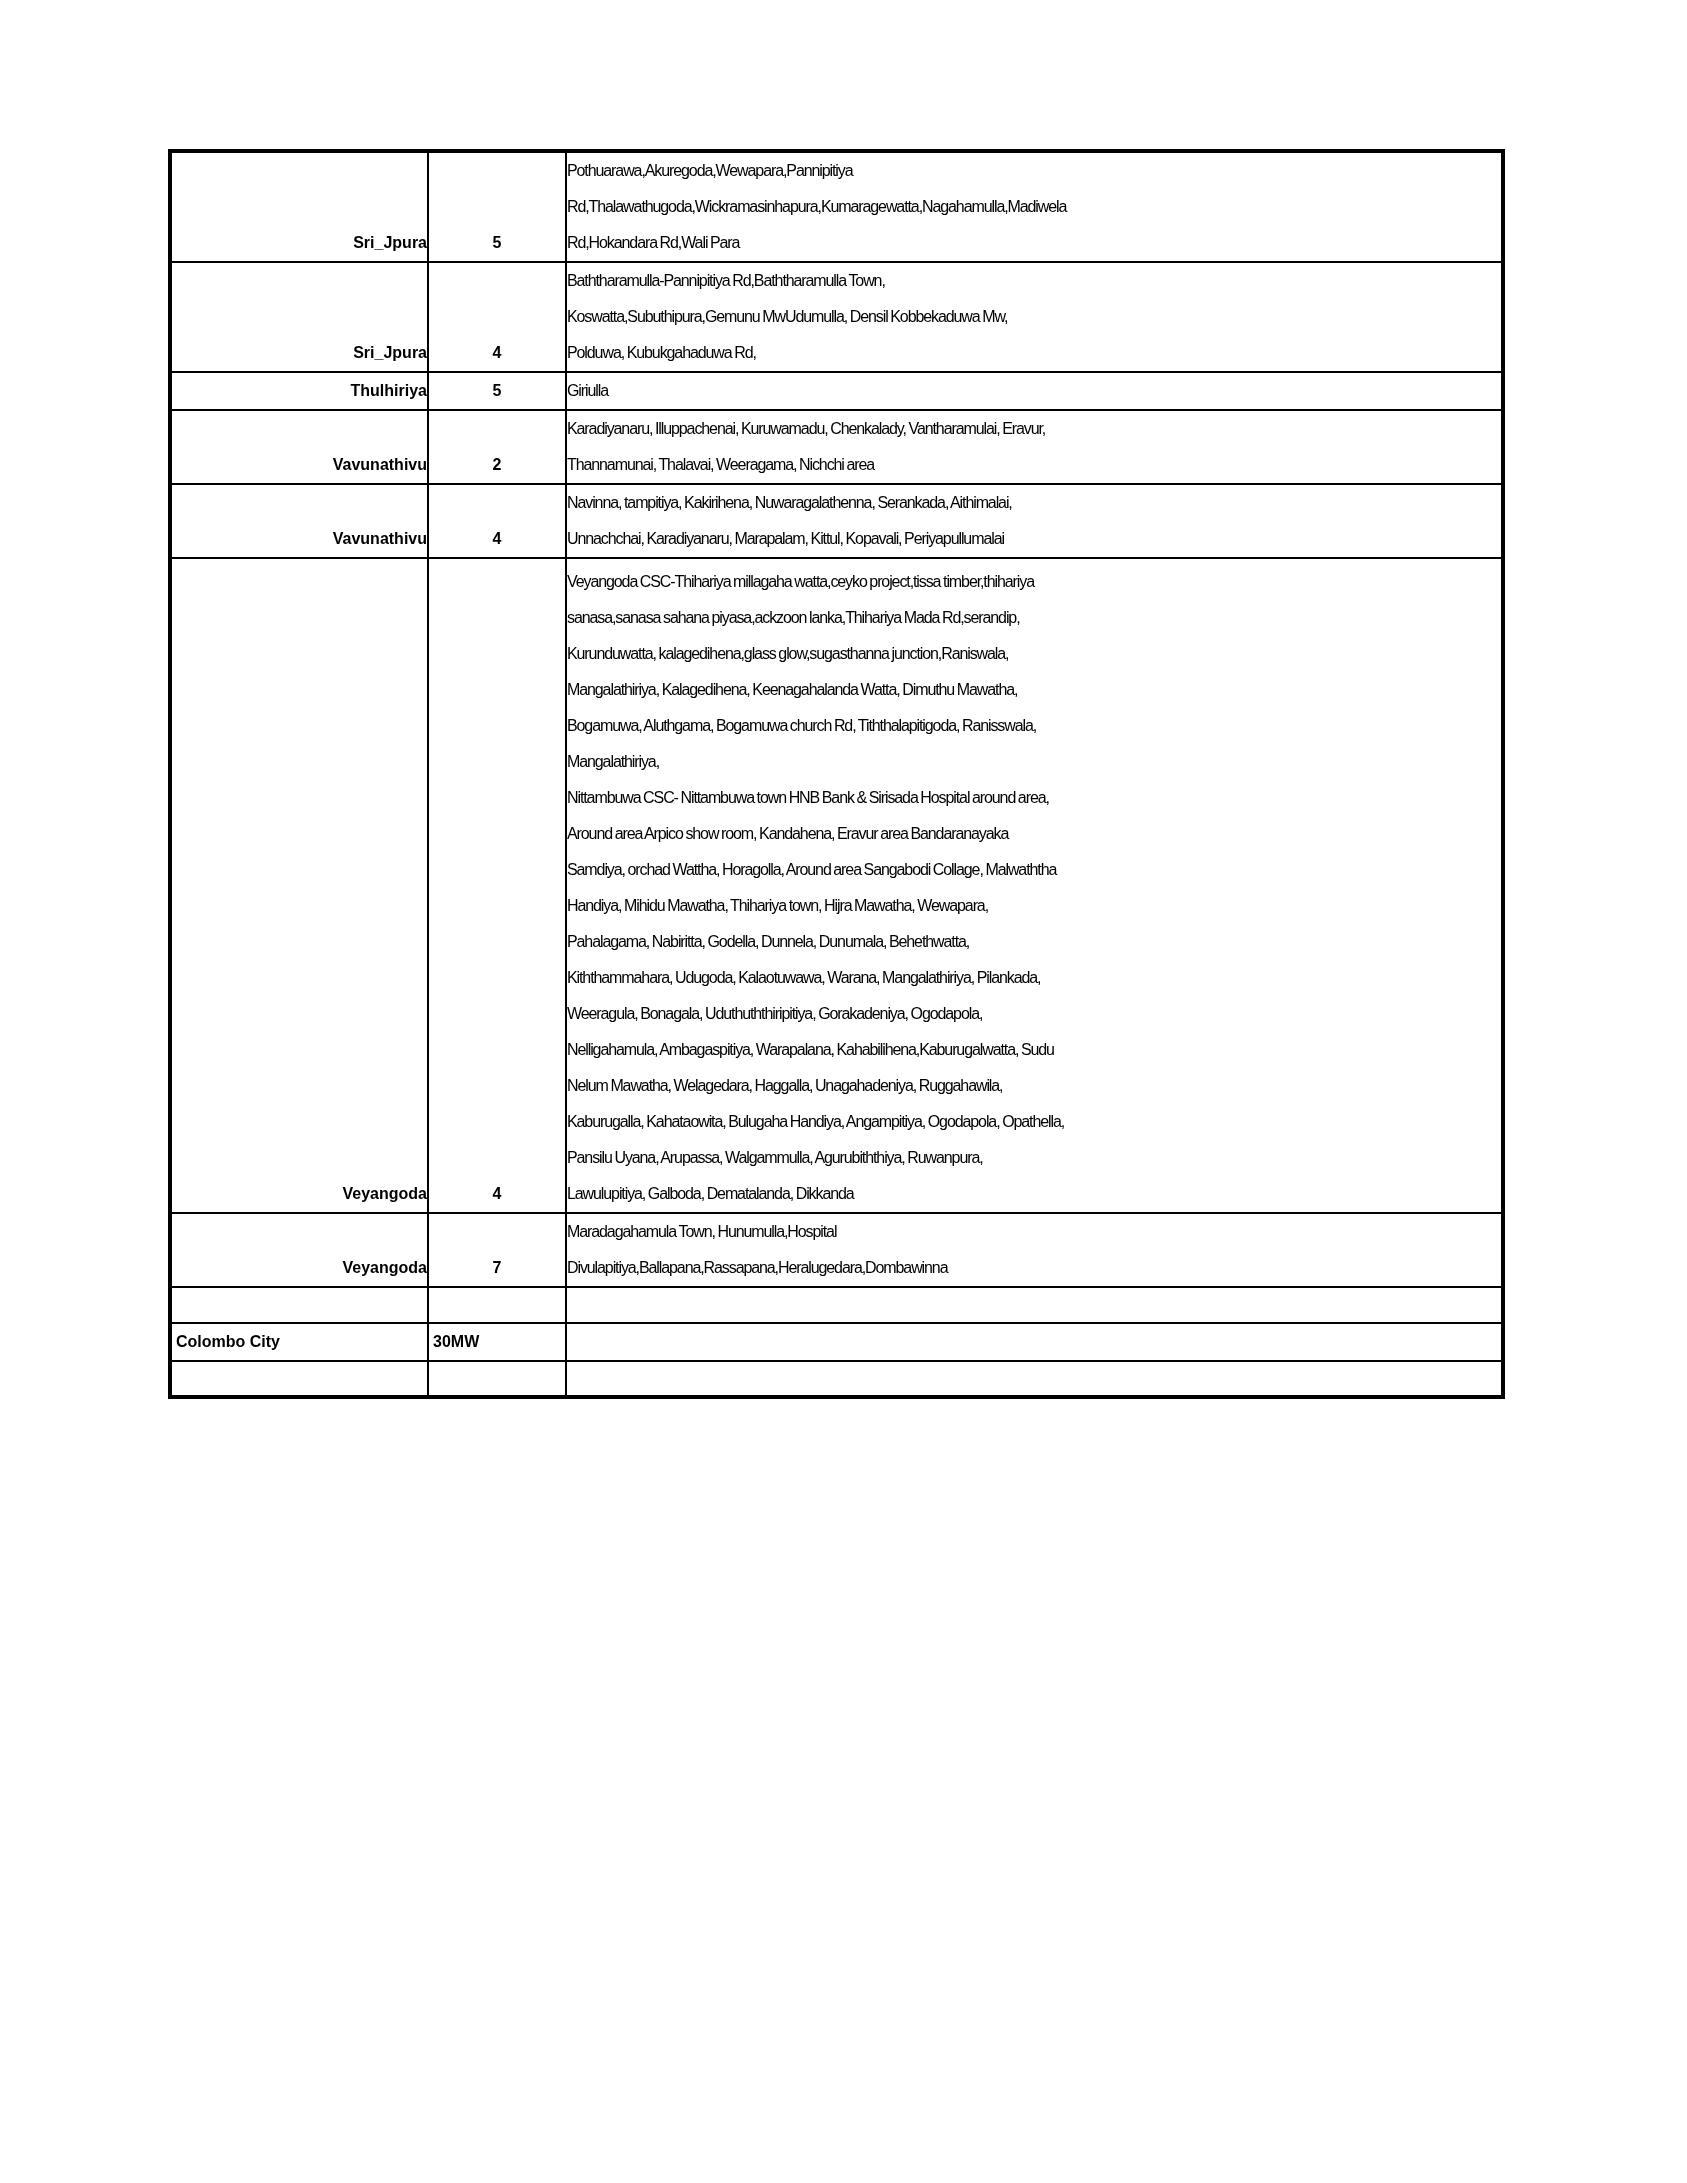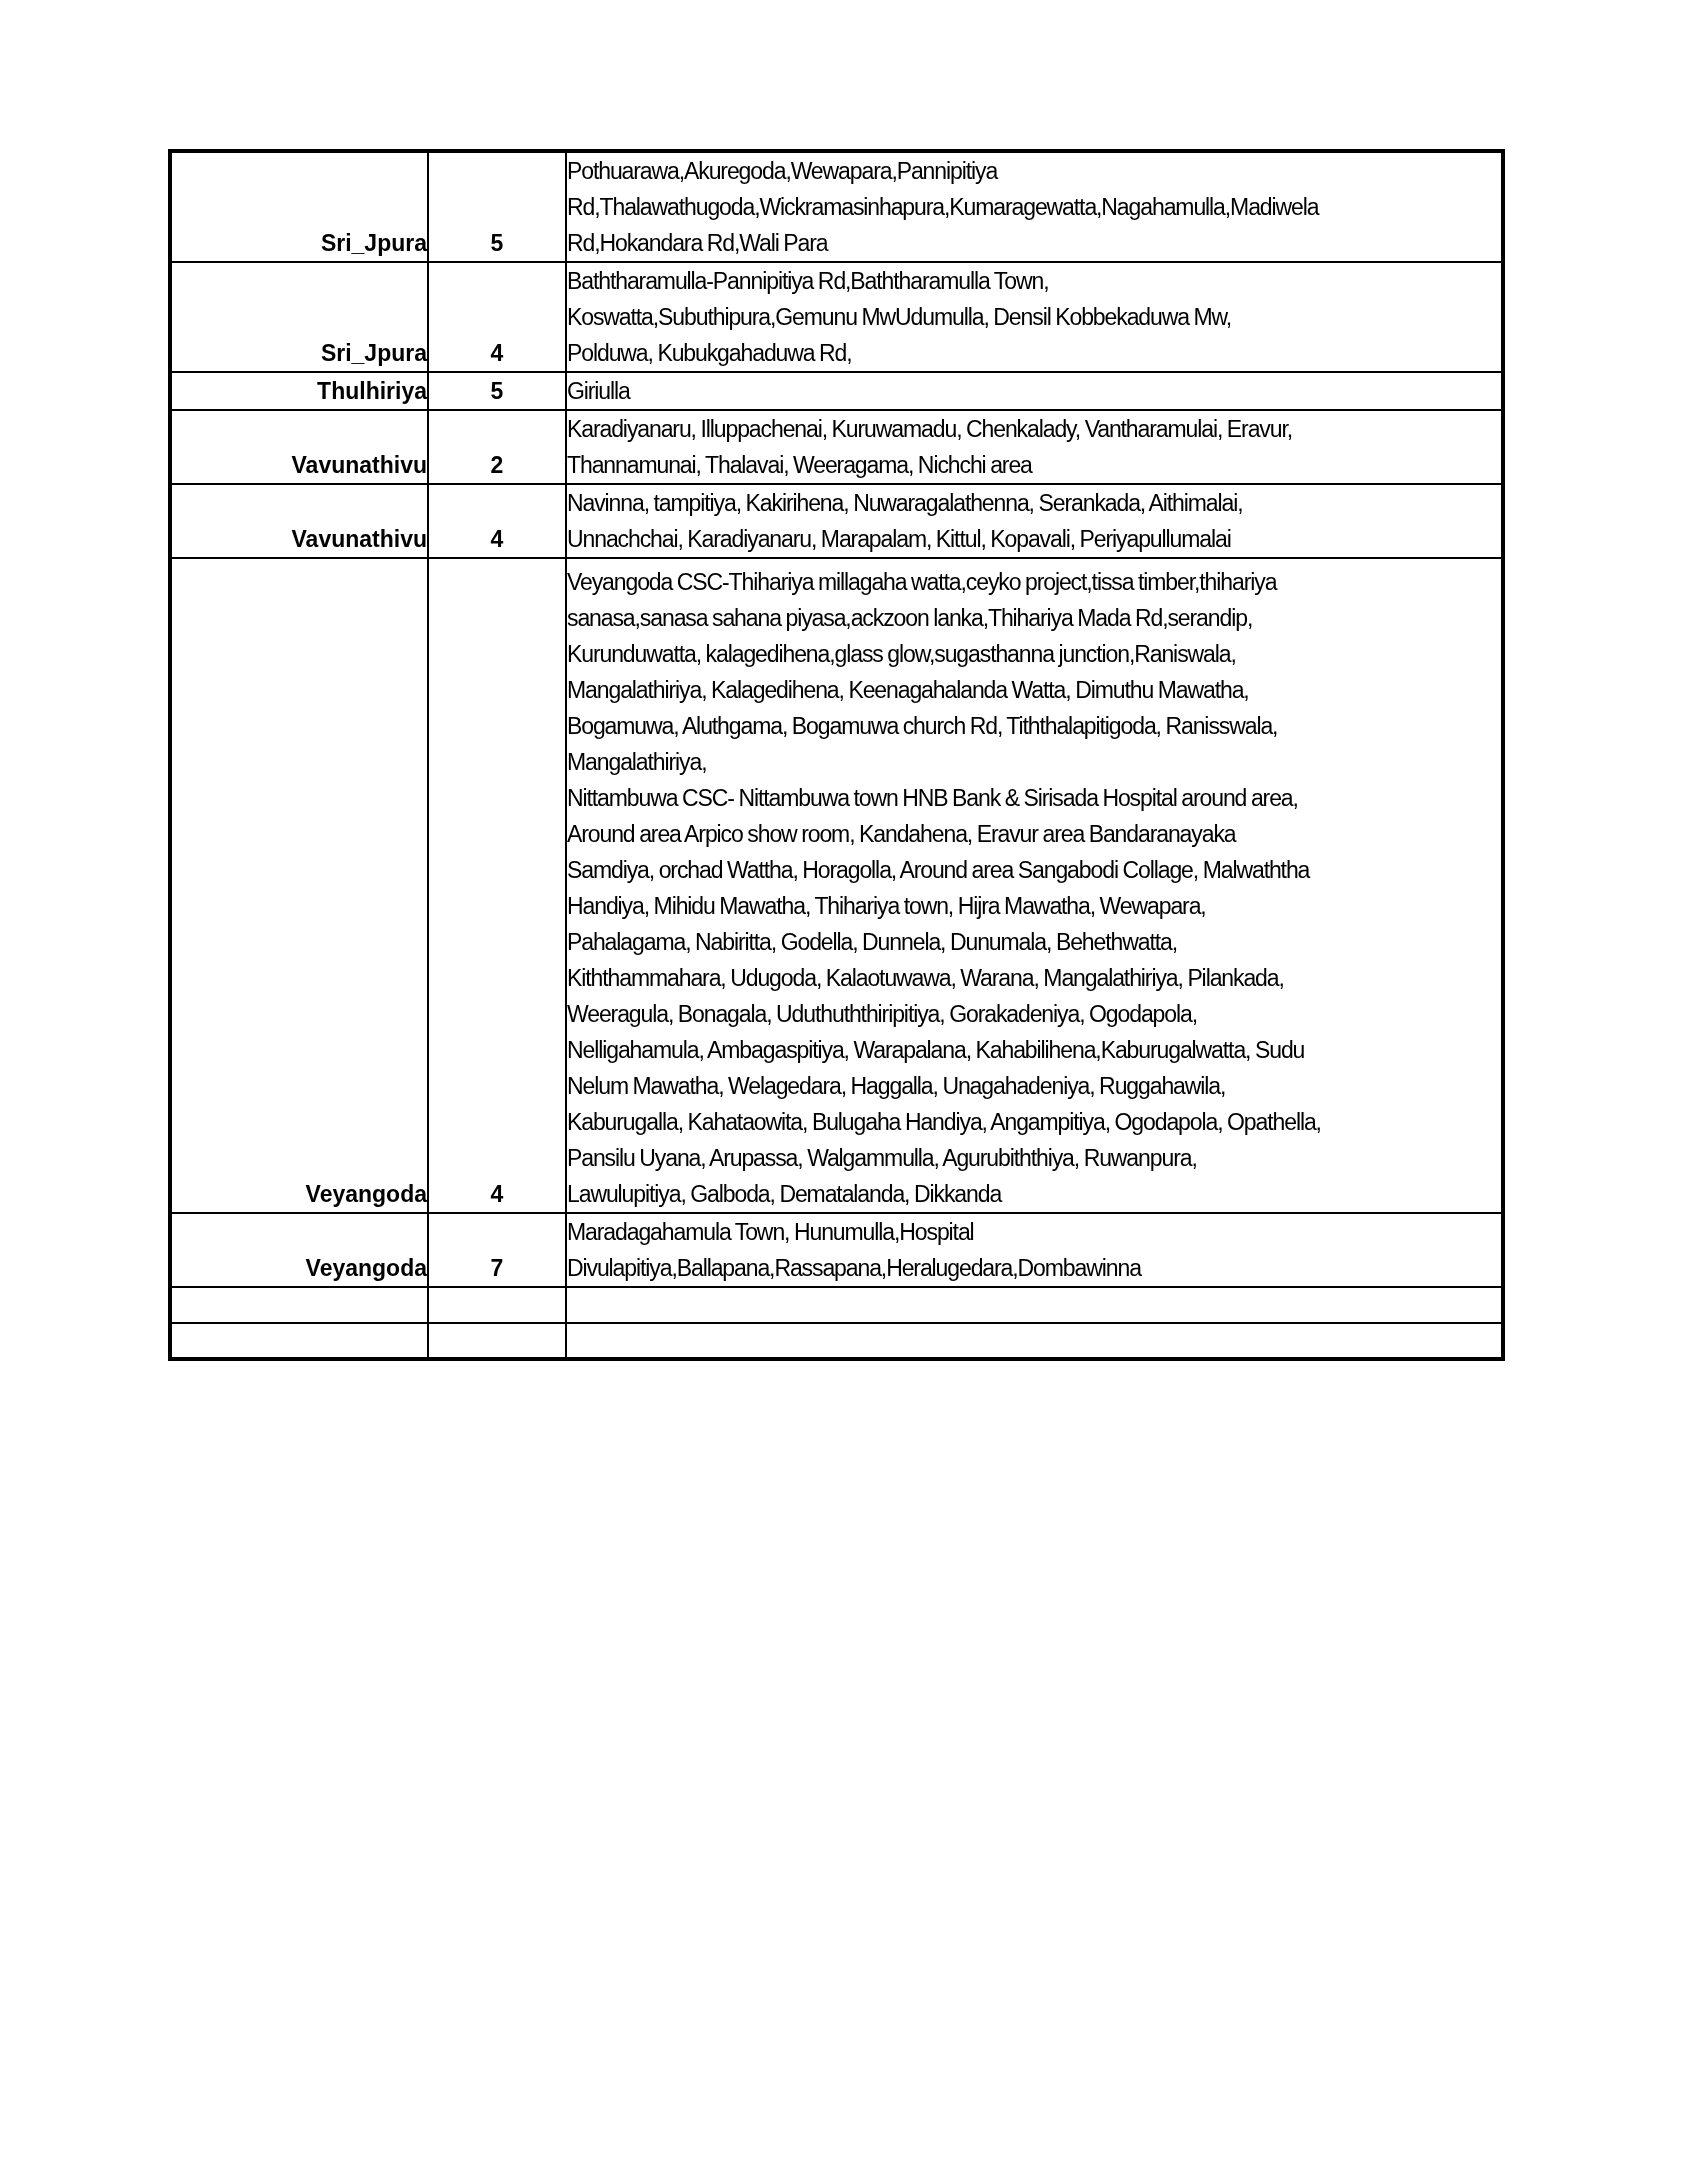--- a/index.html
+++ b/index.html
@@ -16,21 +16,21 @@
     font-family: "Liberation Sans", sans-serif;
     color: #000;
   }
   table.grid col.c1 { width: 258px; }
   table.grid col.c2 { width: 138px; }
   table.grid col.c3 { width: 937px; }
   table.grid td {
     border: 2px solid #000;
     padding: 0;
     vertical-align: bottom;
-    font-size: 23px;
+    font-size: 16px;
     line-height: 36px;
     white-space: normal;
     overflow: hidden;
   }
   table.grid tr { height: 36px; }
   td.station { font-weight: bold; text-align: right; }
   td.count { font-weight: bold; text-align: center; }
   td.station.left, td.count.left { text-align: left; padding-left: 4px; }
   td.areas {
     padding-left: 5.3px;
@@ -132,20 +132,25 @@
           <span class="area-line">Divulapitiya,Ballapana,Rassapana,Heralugedara,Dombawinna</span>
         </td>
       </tr>
 
       <tr style="height:36px">
         <td class="station"></td>
         <td class="count"></td>
         <td class="areas"></td>
       </tr>
 
+      <tr style="height:36px">
+        <td class="station left">Colombo City</td>
+        <td class="count left">30MW</td>
+        <td class="areas"></td>
+      </tr>
 
       <tr style="height:36px">
         <td class="station"></td>
         <td class="count"></td>
         <td class="areas"></td>
       </tr>
     </tbody>
   </table>
 </div>
 

